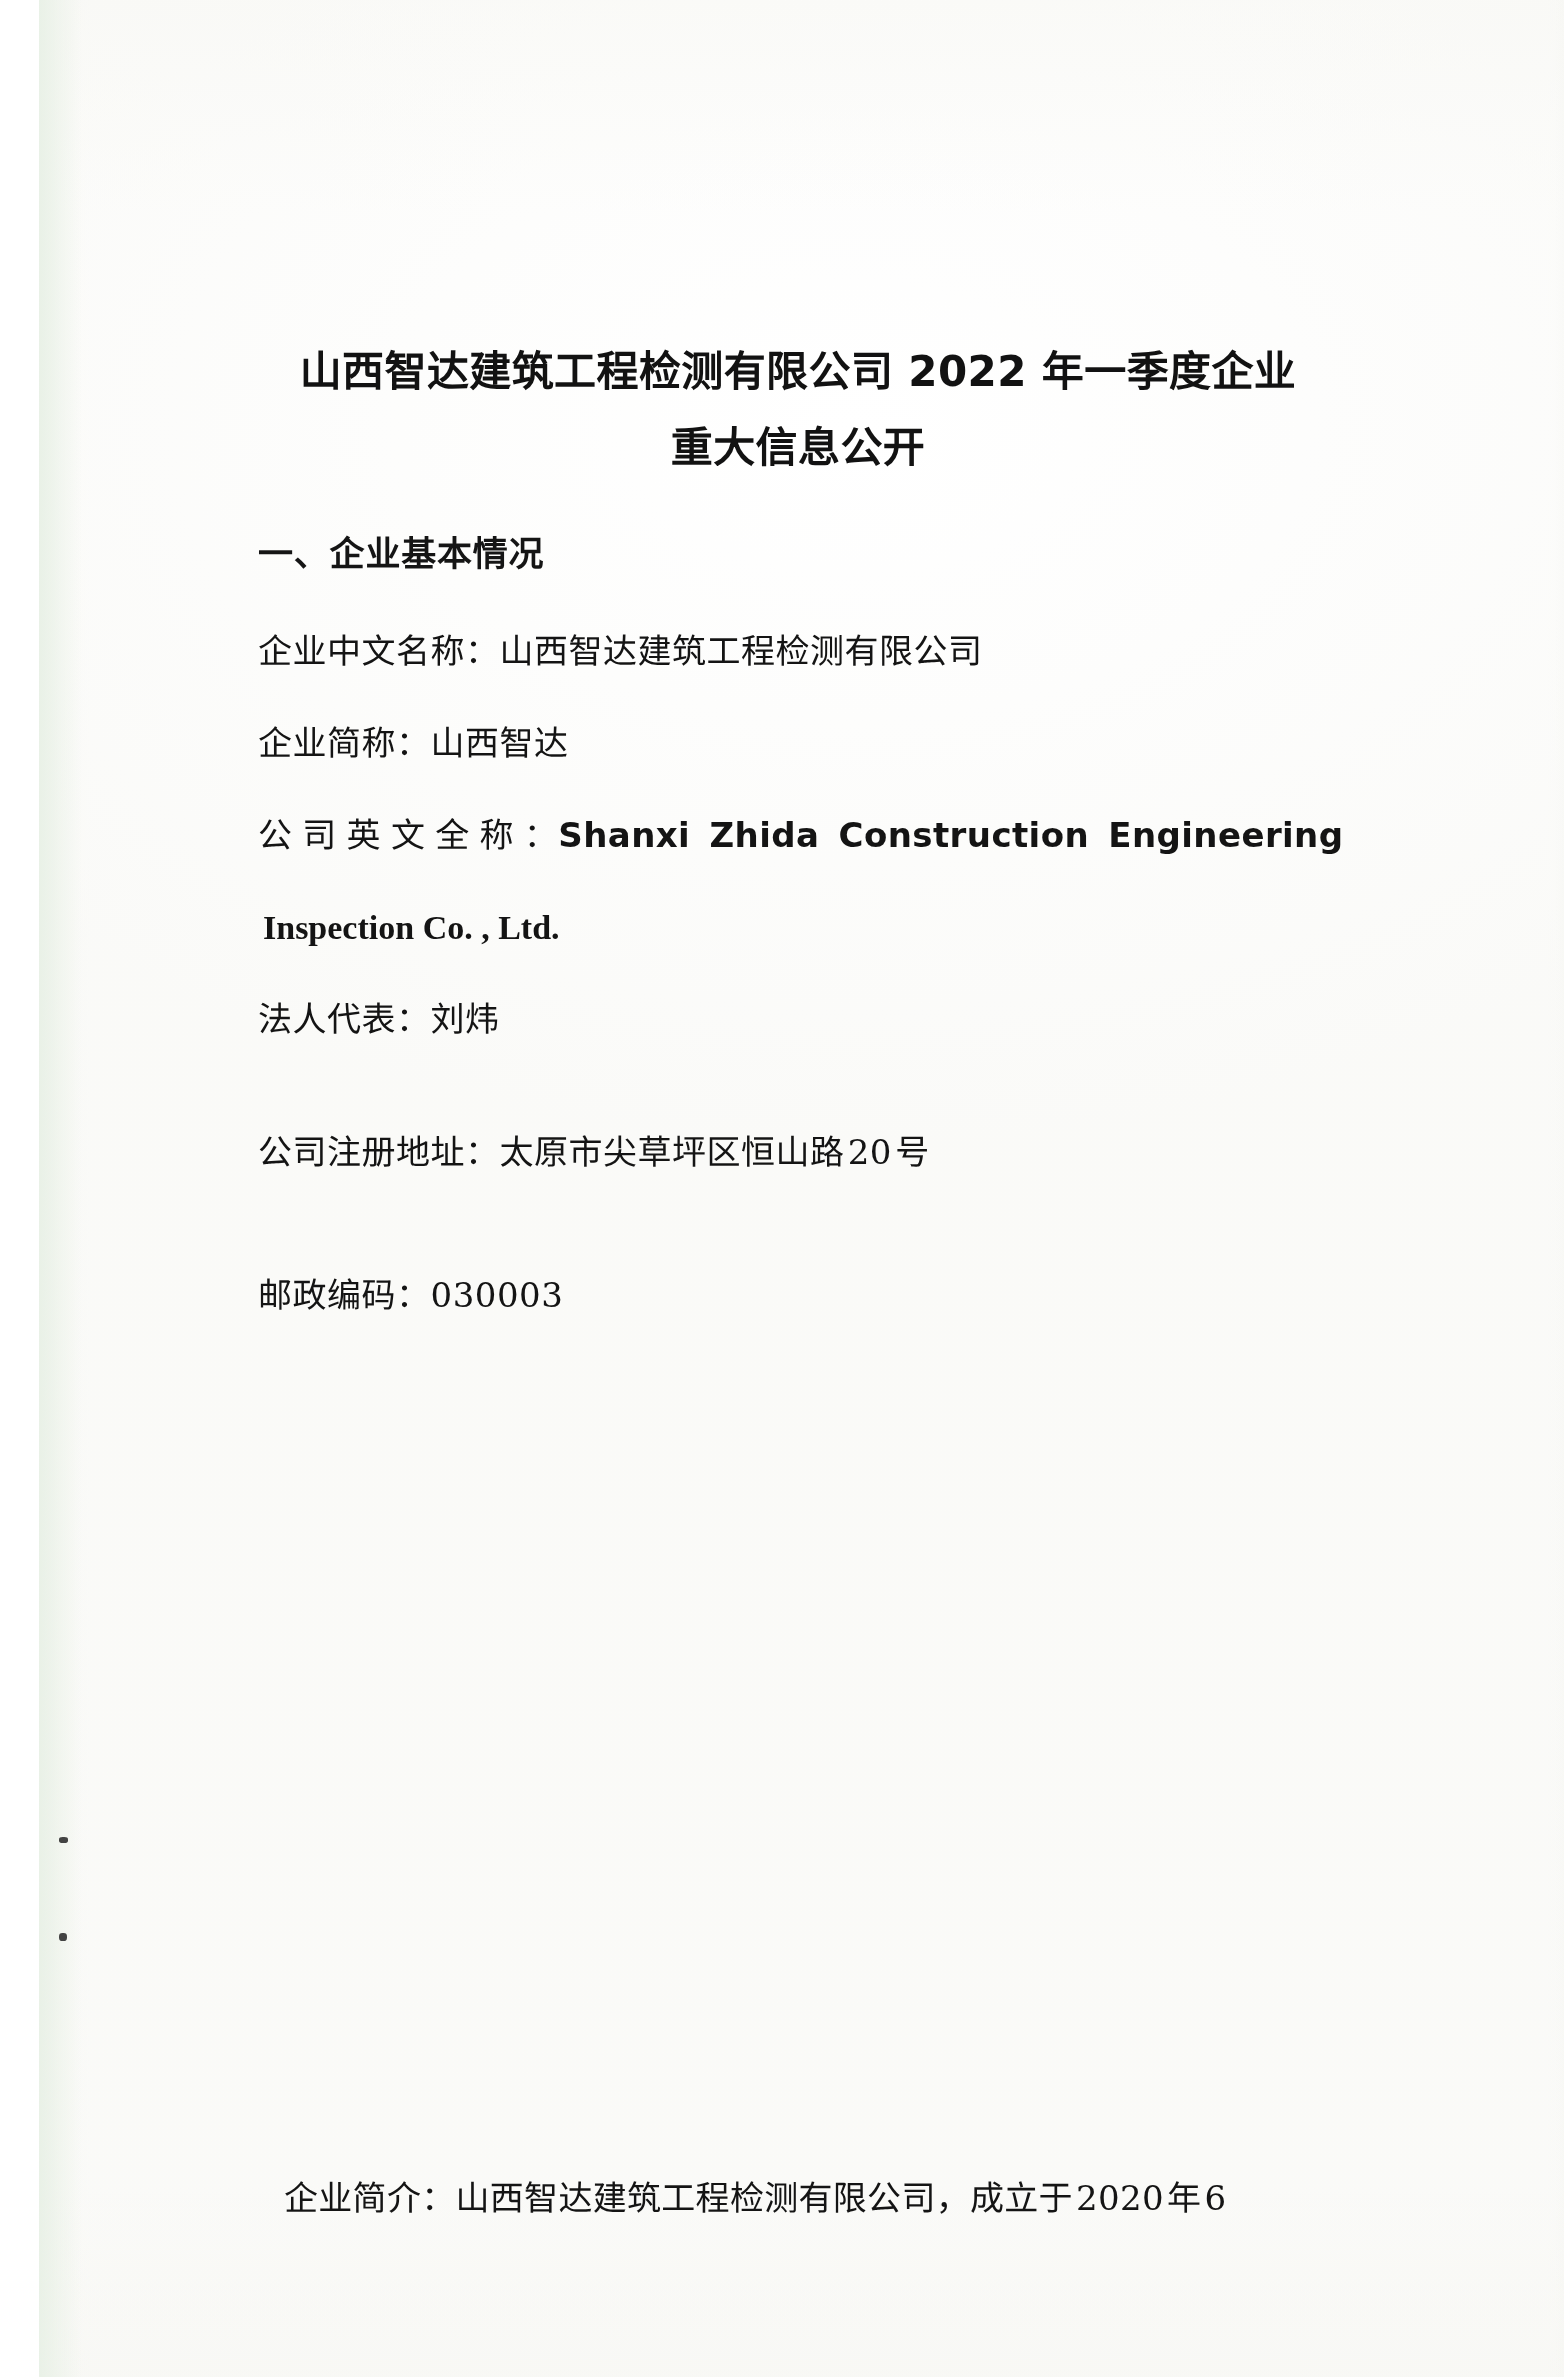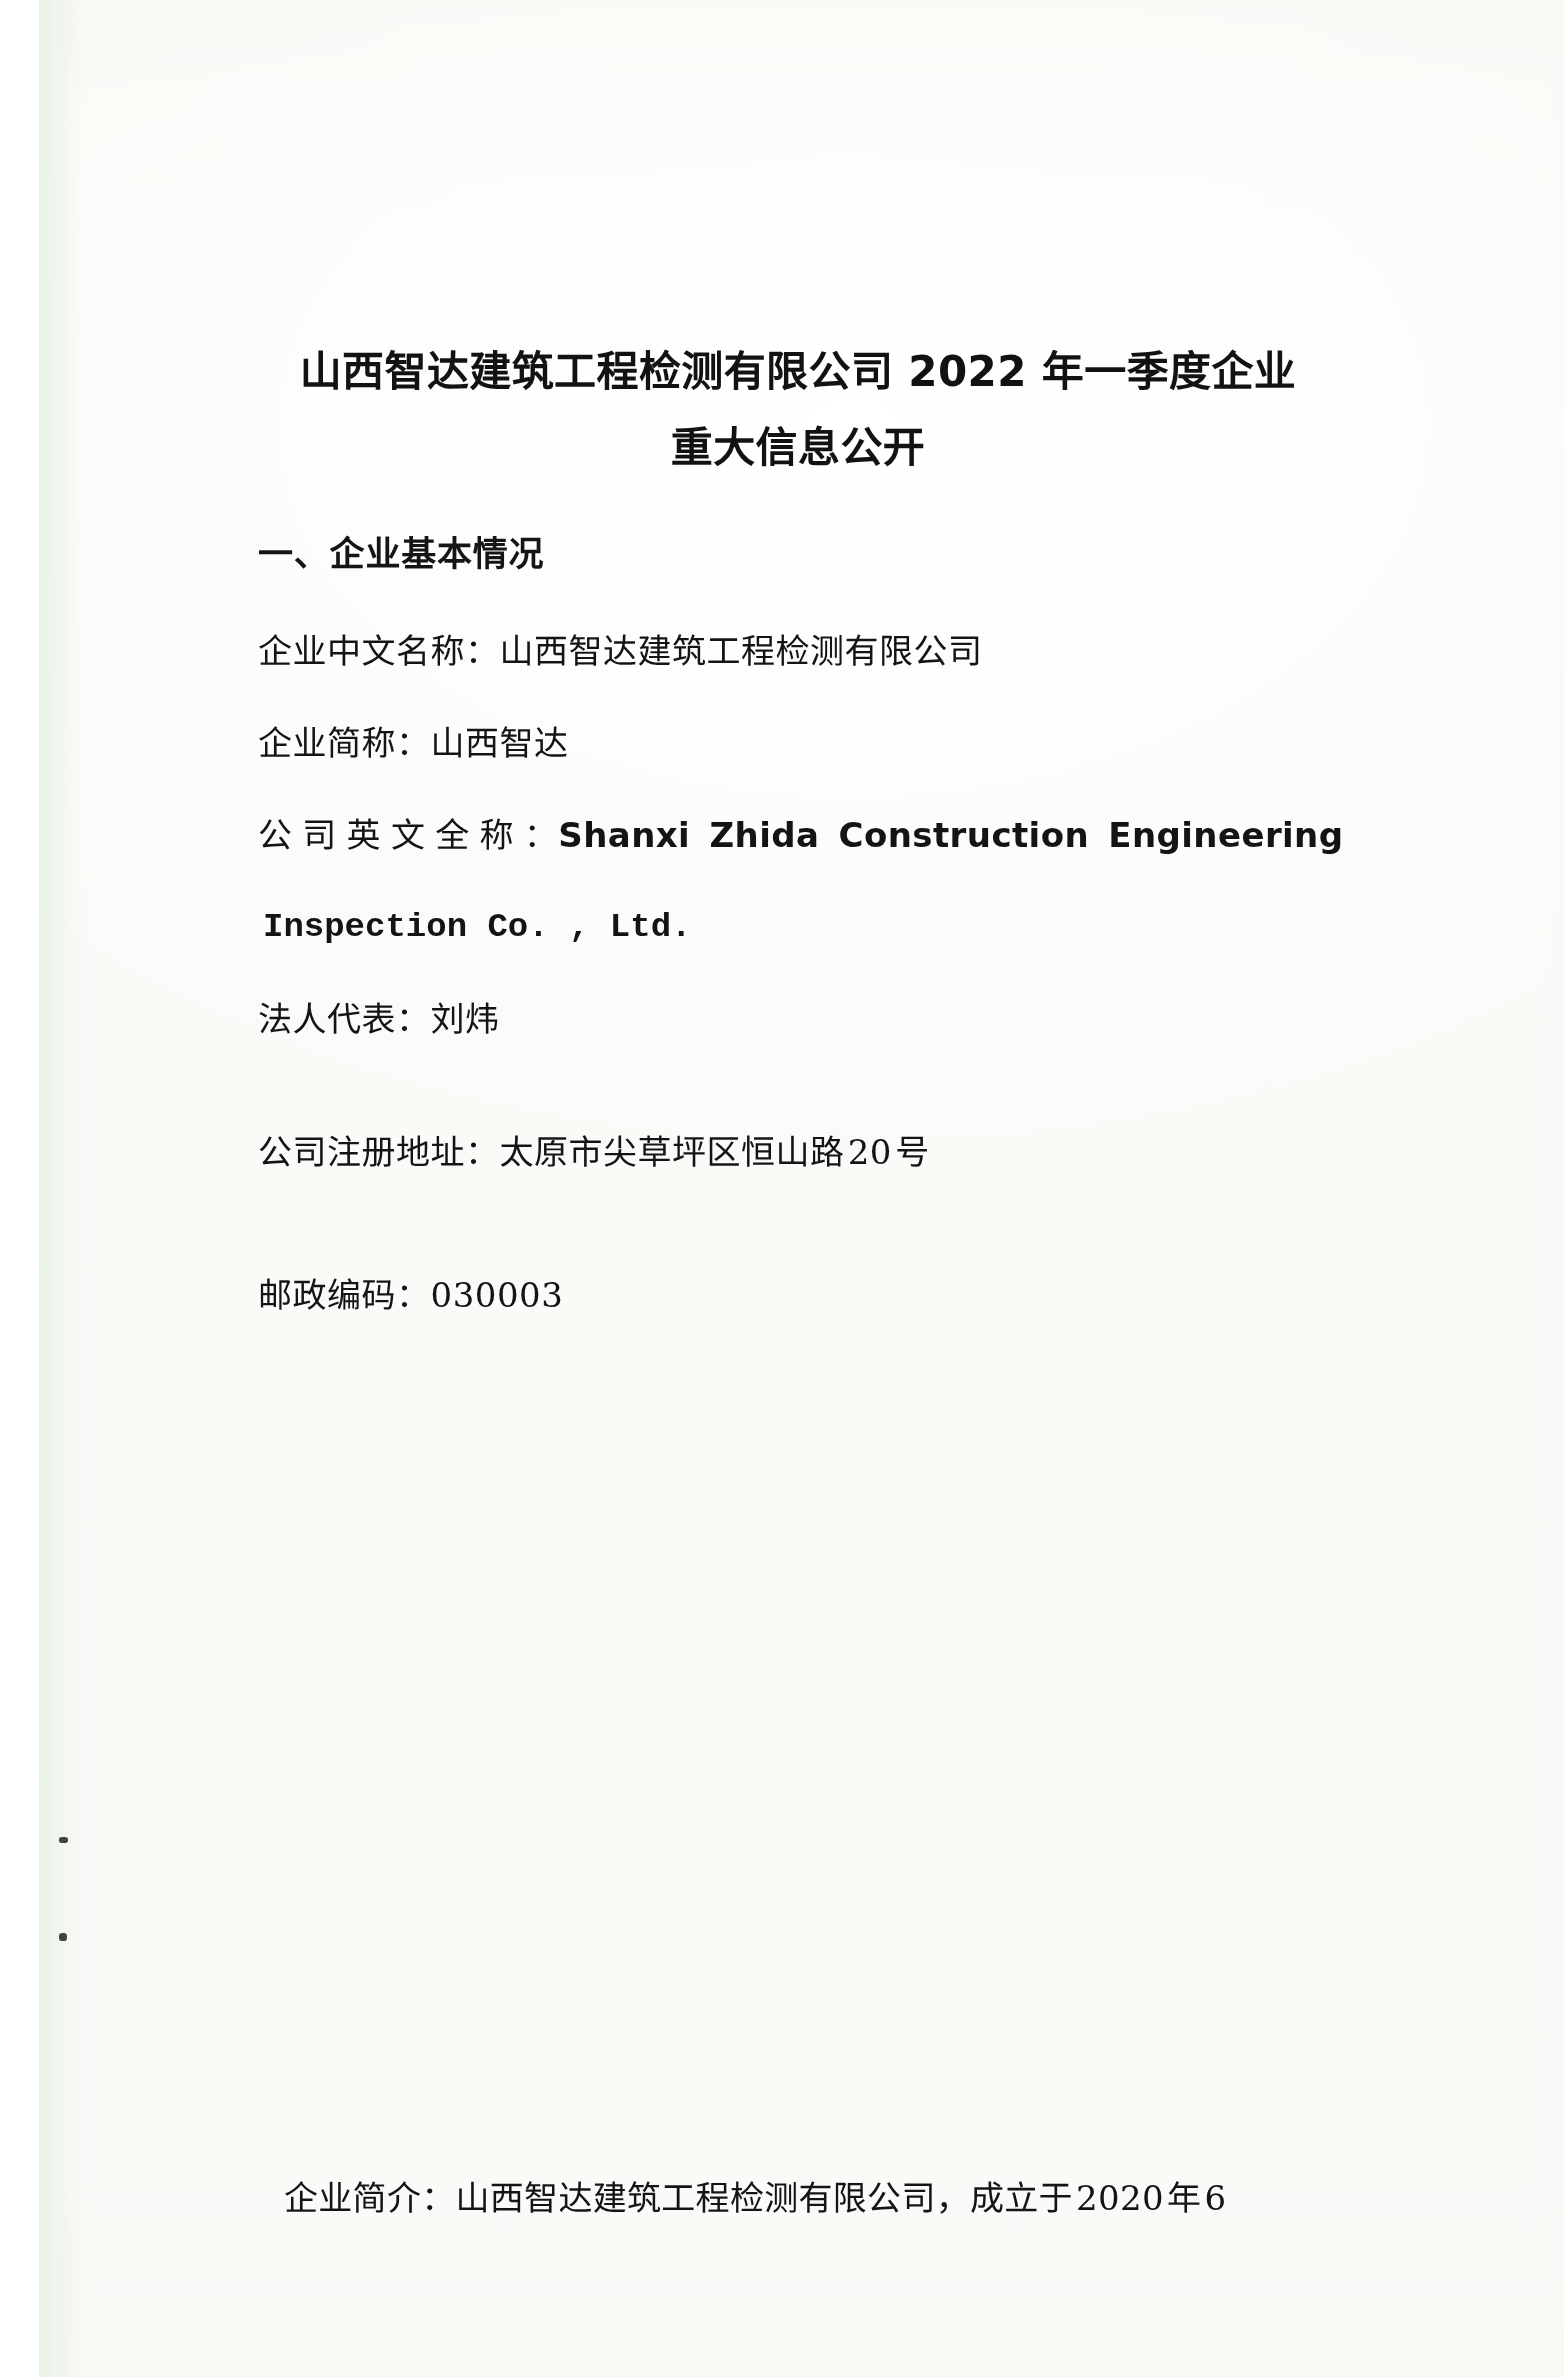--- a/index.html
+++ b/index.html
@@ -86,21 +86,21 @@
   .info-line {
     position: absolute;
     left: 219px;
     font-size: 34px;
     line-height: 49px;
     letter-spacing: 0.5px;
     white-space: nowrap;
     color: #141414;
   }
   .info-line.latin {
-    font-family: Liberation Mono, monospace;
+    font-family: Liberation Serif, serif;
     font-weight: bold;
     letter-spacing: 0px;
     text-align: right;
   }
 
   
   .spaced-label {
     letter-spacing: 10.3px;
   }
   .latin-run {

